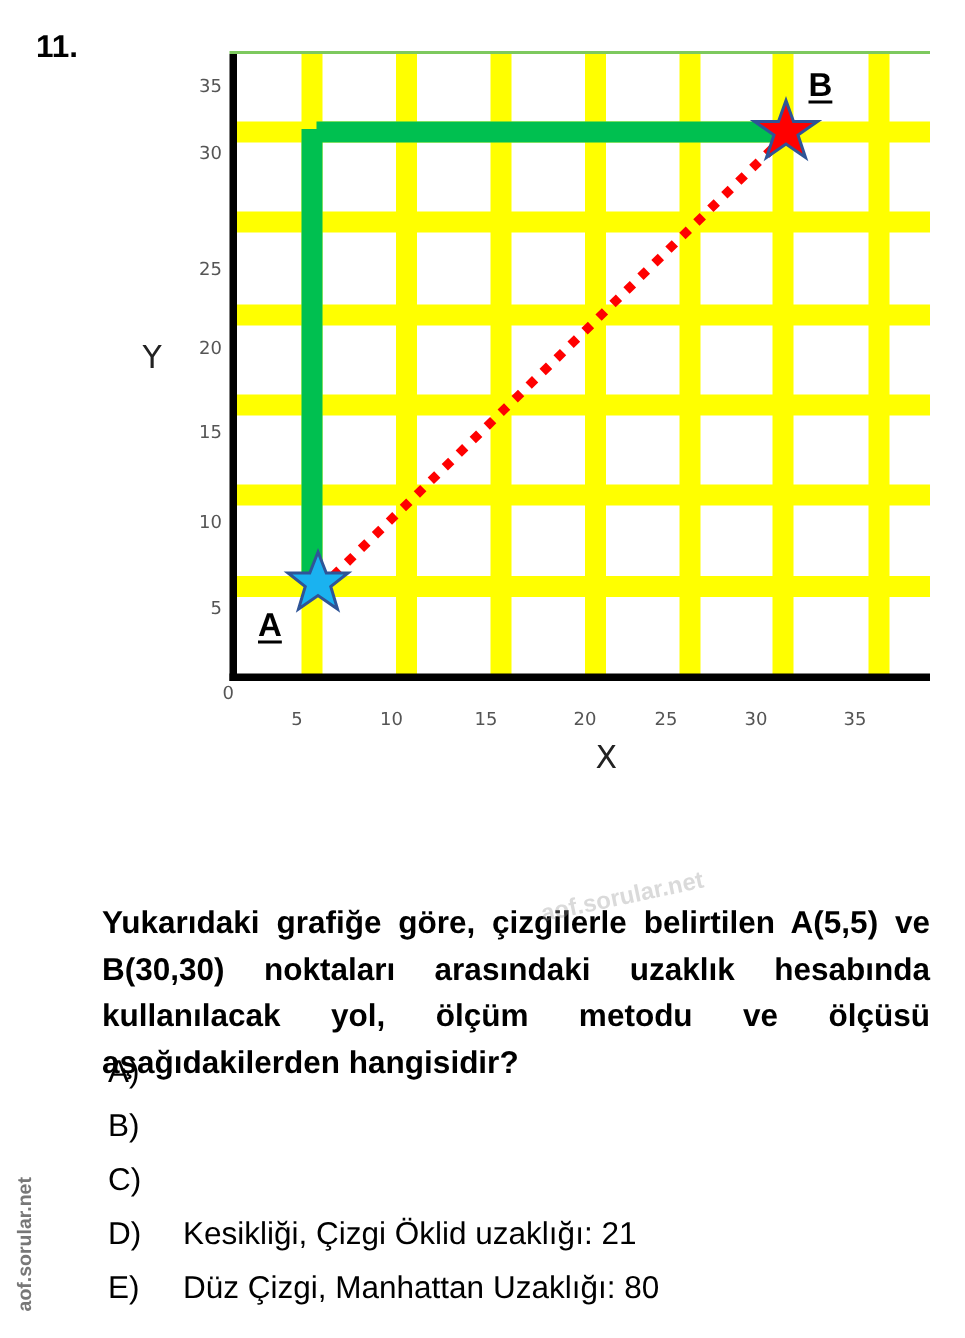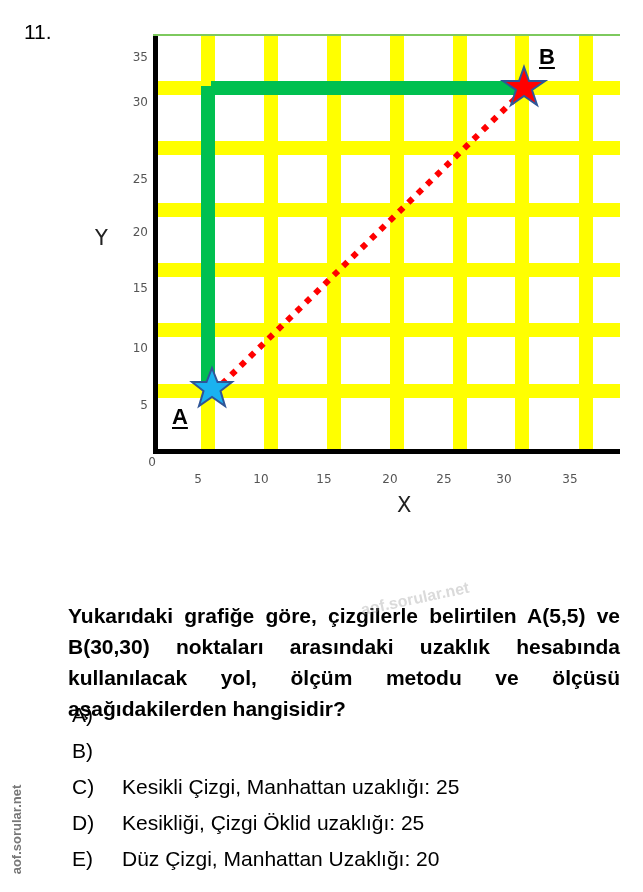--- a/index.html
+++ b/index.html
@@ -1,17 +1,17 @@
 <!DOCTYPE html>
 <html><head>
 <meta charset="utf-8">
 <style>
   html, body { margin: 0; padding: 0; background: #ffffff; }
   body { width: 643px; height: 892px; position: relative; overflow: hidden; font-family: "Liberation Sans", sans-serif; color: #000; }
-  .qnum { position: absolute; left: 24px; top: 20px; font-size: 21px; font-weight: normal; }
+  .qnum { position: absolute; left: 24px; top: 20px; font-size: 21px; font-weight: bold; }
   .chart { position: absolute; left: 0; top: 0; width: 518px; height: 530px; padding-left: 36px; }
   .ytick, .xtick { position: absolute; font-family: "DejaVu Sans", sans-serif; font-size: 12px; color: #555; }
   .ytick { width: 30px; text-align: right; left: 118px; }
   .xtick { width: 30px; text-align: center; top: 472px; }
   .axis-title { position: absolute; font-family: "DejaVu Sans", sans-serif; font-size: 21px; color: #222; }
   .pt-label { position: absolute; font-family: "Liberation Sans", sans-serif; font-weight: bold; font-size: 22px; text-decoration: underline; text-underline-offset: 3px; }
   .question { position: absolute; left: 68px; top: 561px; width: 552px; font-size: 21px; font-weight: bold; line-height: 31px; text-align: justify; text-align-last: left; margin-top: 39px; }
   .watermark-mid { position: absolute; left: 360px; top: 590px; font-size: 16px; color: rgba(150,150,150,0.35); transform: rotate(-12deg); font-weight: bold; }
   .options { position: absolute; left: 72px; top: 697px; }
   .option { display: flex; font-size: 21px; line-height: 36px; height: 36px; }
@@ -92,25 +92,24 @@
 
 <div class="options">
   <div class="option">
     <span class="opt-letter">A)</span>
   </div>
   <div class="option">
     <span class="opt-letter">B)</span>
   </div>
   <div class="option">
     <span class="opt-letter">C)</span>
-    <span class="opt-text">Kesikli Çizgi, Manhattan uzaklığı: 25</span>
   </div>
   <div class="option">
     <span class="opt-letter">D)</span>
-    <span class="opt-text">Kesikliği, Çizgi Öklid uzaklığı: 25</span>
+    <span class="opt-text">Kesikliği, Çizgi Öklid uzaklığı: 21</span>
   </div>
   <div class="option">
     <span class="opt-letter">E)</span>
-    <span class="opt-text">Düz Çizgi, Manhattan Uzaklığı: 20</span>
+    <span class="opt-text">Düz Çizgi, Manhattan Uzaklığı: 80</span>
   </div>
 </div>
 
 <div class="side-watermark">aof.sorular.net</div>
 
 </body></html>

